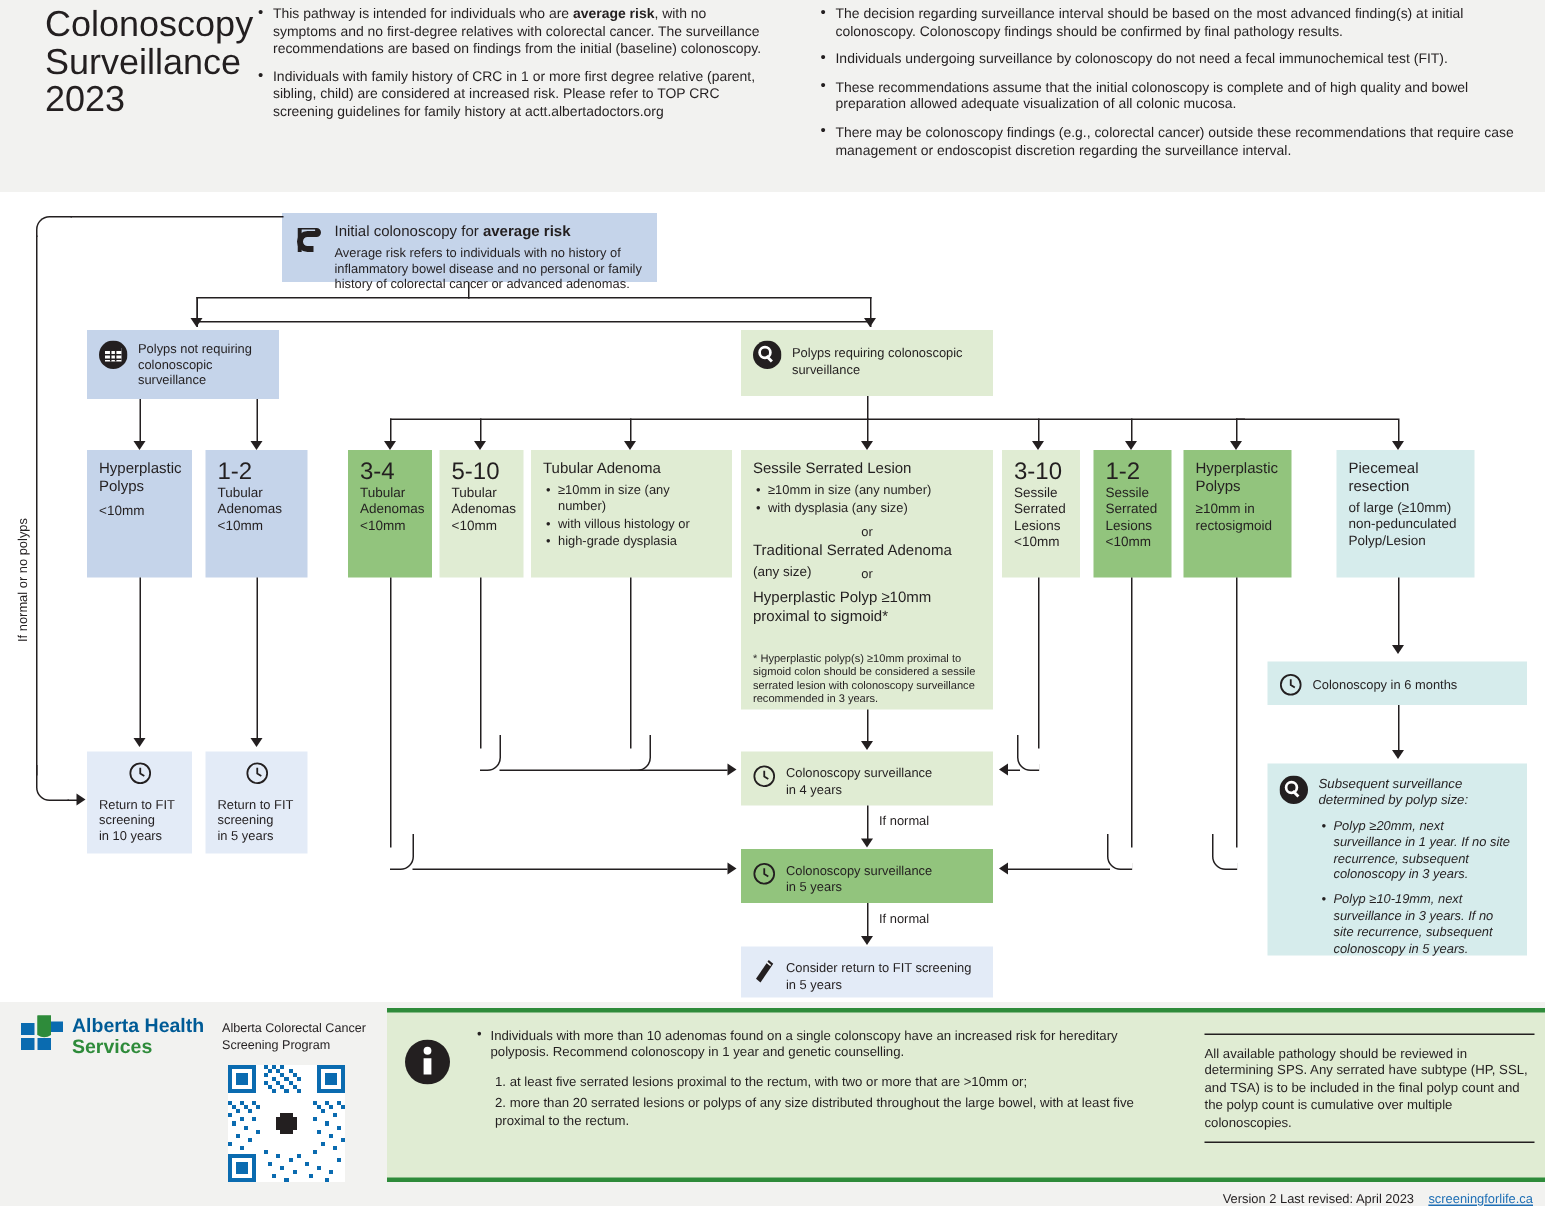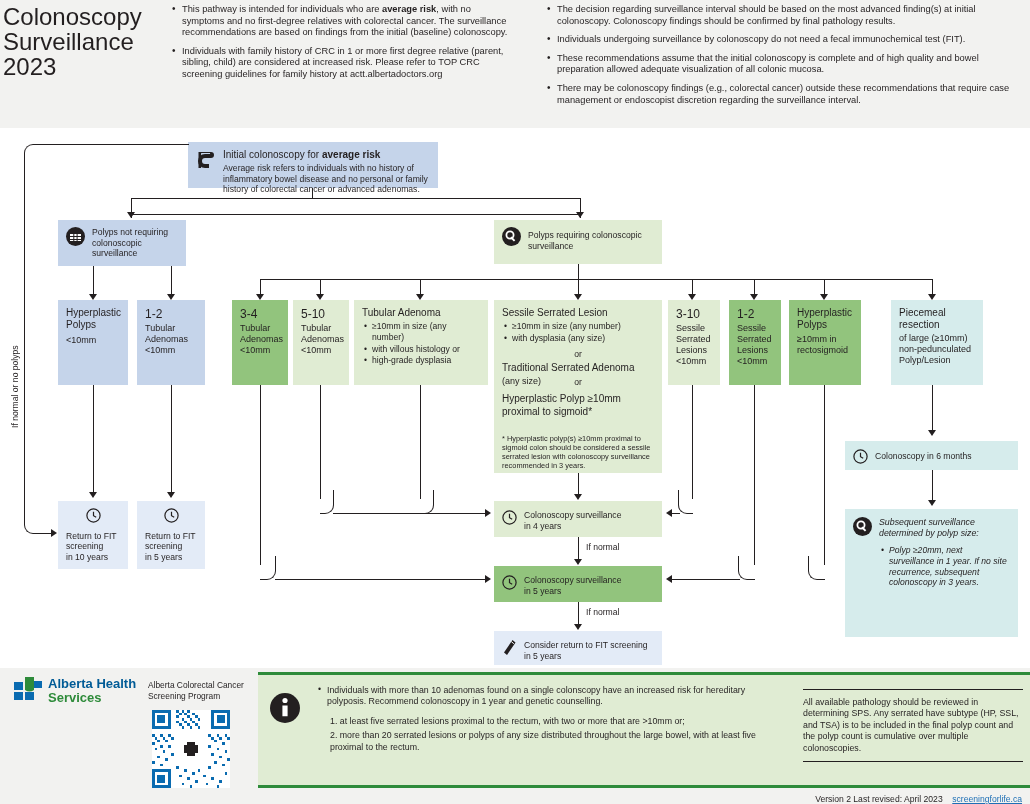--- a/index.html
+++ b/index.html
@@ -10,21 +10,21 @@
     font-family:"Liberation Sans", sans-serif;
     color:#231f20;
     position:relative;
     overflow:hidden;
   }
   .abs { position:absolute; }
 
   
   #header { position:absolute; left:0; top:0; width:1030px; height:128px; background:#f2f2f0; }
   #doc-title {
-    position:absolute; left:3px; top:4px; width:150px;
+    position:absolute; left:30px; top:4px; width:150px;
     font-size:24px; line-height:25px; font-weight:400; color:#231f20;
   }
   .hdr-col { position:absolute; top:4px; font-size:9.3px; line-height:11.6px; color:#231f20; }
   #hdr-col-left { left:170px; width:345px; }
   #hdr-col-right { left:545px; width:475px; }
   .hdr-bullet { position:relative; padding-left:12px; margin-bottom:7px; }
   .hdr-bullet:before {
     content:"\2022"; position:absolute; left:2px; top:-1px; font-size:10px;
   }
   .hdr-bullet b { font-weight:bold; }
@@ -33,21 +33,21 @@
   #flow { position:absolute; left:0; top:128px; width:1030px; height:540px; background:#ffffff;padding-left:20px; }
 
   
   .box {
     position:absolute;
     font-size:8.6px; line-height:10.6px;
     color:#231f20;
     padding:7px 8px;
   }
   .box .title { font-size:10px; line-height:12px; margin-bottom:2px; }
-  .box .big { font-size:12px; line-height:15px; margin-bottom:1px; }
+  .box .big { font-size:16px; line-height:15px; margin-bottom:1px; }
   .box .sub { font-size:9px; line-height:11px; }
   .box ul { margin:2px 0 0 0; padding-left:10px; list-style:none; }
   .box ul li { position:relative; padding-left:0; margin-bottom:1px; font-size:8.6px; line-height:10.8px;}
   .box ul li:before { content:"\2022"; position:absolute; left:-8px; top:0; }
   .blue  { background:#c5d4ea; }
   .blue-light { background:#e3ebf7; }
   .green-dark { background:#92c47d; }
   .green-light { background:#e0ecd3; }
   .teal  { background:#d6ecec; }
 
@@ -606,20 +606,21 @@
         <svg width="19" height="19" viewBox="0 0 19 19">
           <circle cx="9.5" cy="9.5" r="9.5" fill="#231f20"></circle>
           <circle cx="8" cy="8" r="3.6" fill="none" stroke="#ffffff" stroke-width="1.8"></circle>
           <rect x="9.6" y="9.6" width="5.2" height="1.9" fill="#ffffff" transform="rotate(45 9.6 9.6)"></rect>
         </svg>
       </span>
       <span class="txt" style="padding-top:1px;font-style:italic;">
         <div style="font-size:8.8px; line-height:11px;">Subsequent surveillance determined by polyp size:</div>
         <ul style="margin-top:6px;">
           <li style="margin-bottom:6px;">Polyp ≥20mm, next surveillance in 1 year. If no site recurrence, subsequent colonoscopy in 3 years.</li>
+          <li>Polyp ≥10-19mm, next surveillance in 3 years. If no site recurrence, subsequent colonoscopy in 5 years.</li>
         </ul>
       </span>
     </div>
   </div>
 
 </div>
 
 <div id="footer">
 
   <div id="ahs-logo-mark" class="abs" style="left:14px; top:8px; width:30px; height:26px;">

